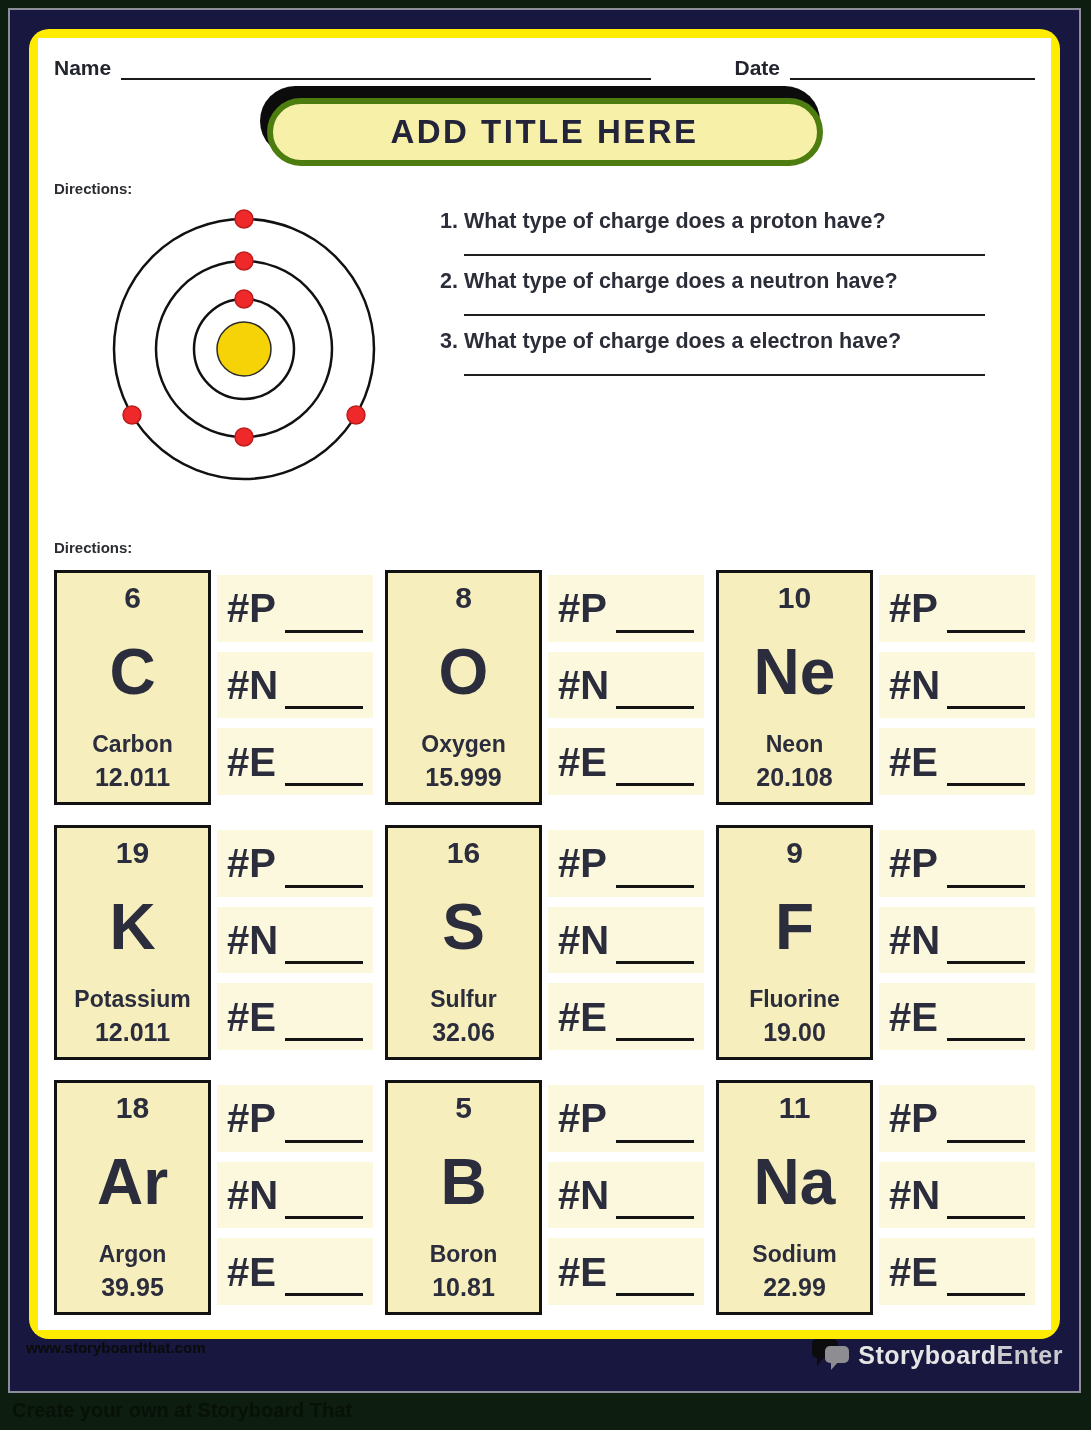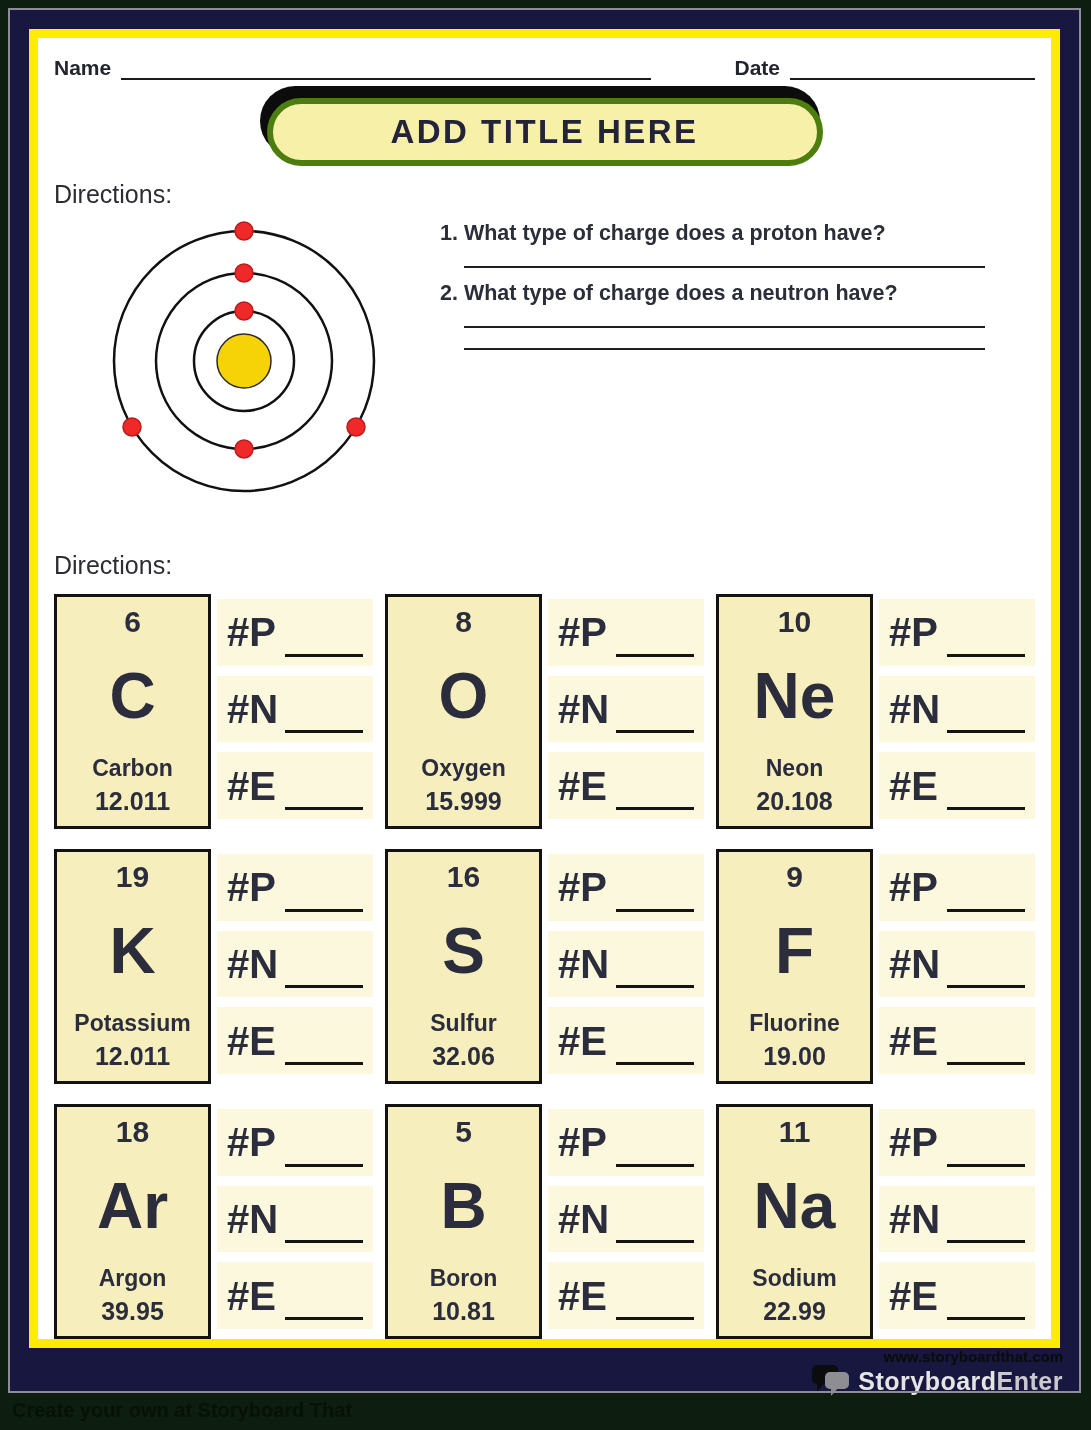--- a/index.html
+++ b/index.html
@@ -1,40 +1,40 @@
 <!DOCTYPE html>
 <html><head>
 <meta charset="utf-8">
 <style>
   * { margin:0; padding:0; box-sizing:border-box; }
   body { background:#0d1e10; font-family:"Liberation Sans", sans-serif; }
   .page { position:relative; width:1091px; height:1430px; background:#0d1e10; overflow:hidden; }
 
   .frame { position:absolute; left:10px; top:10px; width:1069px; height:1381px;
            background:#17173f; outline:2px solid #8d8d99; display:flex; flex-direction:column; }
-  .yellow-border { flex:1; margin:19px 19px 0 19px; background:#ffec00; padding:9px; }
+  .yellow-border { flex:1; margin:19px 19px 0 19px; background:#ffec00; padding:9px;border-radius:20px; }
   .white-area { background:#ffffff; height:100%; padding:14px 10px 0 10px; overflow:hidden; }
 
   
   .header-row { display:flex; align-items:flex-end; padding:4px 6px 0 6px; }
   .field-label { font-weight:bold; font-size:21px; color:#23252e; letter-spacing:0; }
   .write-line { border-bottom:2.5px solid #1a1a1a; height:24px; }
   .name-line { flex:0 0 530px; margin-left:10px; }
   .spacer { flex:1; }
   .date-line { flex:0 0 245px; margin-left:10px; }
 
   
   .title-wrap { position:relative; width:556px; height:68px; margin:18px auto 0; }
   .title-shadow { position:absolute; left:-7px; top:-12px; width:560px; height:70px;
                   background:#0c0c0c; border-radius:38px; }
   .title-pill { position:absolute; inset:0; background:#f7f0a9; border:6px solid #4d7c0f;
                 border-radius:34px; display:flex; align-items:center; justify-content:center;
                 font-size:33px; font-weight:bold; letter-spacing:2.5px; color:#23233a; }
 
-  .directions { font-weight:normal; font-size:25px; color:#2b2d33; padding-left:6px; }
+  .directions { font-weight:bold; font-size:15px; color:#2b2d33; padding-left:6px; }
   .directions-1 { margin-top:14px; }
   .directions-2 { margin-top:46px; }
 
   
   .atom-q-row { display:flex; margin-top:8px; }
   .atom-box { flex:0 0 280px; margin-left:56px; margin-top:4px; }
   .questions { flex:1; margin-left:56px; margin-right:56px; margin-top:4px; }
   .question { margin-bottom:13px; }
   .q-text { font-family:Liberation Sans, sans-serif; font-weight:bold; font-size:21.5px;
             color:#2b2d38; }
@@ -56,21 +56,21 @@
   .pne-block { flex:1; margin-left:6px; display:flex; flex-direction:column; padding-top:5px; }
   .pne-row { background:#fbf8dd; height:68px; margin-bottom:10px; display:flex;
              padding:0 10px 0 10px; }
   .pne-label { font-weight:bold; font-size:40px; color:#2b2d3d; align-self:center;
                line-height:1; }
   .pne-spacer { flex:1; }
   .pne-blank { width:78px; border-bottom:3px solid #141414; align-self:flex-end;
                margin-bottom:9px; }
 
   
-  .navy-footer { height:52px; display:flex; align-items:flex-end; padding:0 16px 0 16px;flex-direction:column; }
+  .navy-footer { height:52px; display:flex; align-items:flex-start; padding:0 16px 0 16px; }
   .footer-url { font-weight:bold; font-size:15px; color:#0b0b0b; letter-spacing:0; }
   .footer-logo { margin-left:auto; display:flex; align-items:center; }
   .logo-bubbles { margin-right:8px; }
   .brand { font-weight:bold; font-size:25px; letter-spacing:0.5px; }
   .brand-storyboard { color:#e5e5e5; }
   .brand-that { color:#c9c9cf; }
 
   .tagline { position:absolute; left:12px; top:1399px; font-weight:bold; font-size:20px;
              color:#071107; }
 </style>
@@ -116,20 +116,21 @@
           <div class="questions">
             <div class="question">
               <div class="q-text"><span class="q-num">1.</span><span>What type of charge does a proton have?</span></div>
               <div class="q-line"></div>
             </div>
             <div class="question">
               <div class="q-text"><span class="q-num">2.</span><span>What type of charge does a neutron have?</span></div>
               <div class="q-line"></div>
             </div>
             <div class="question">
+              <div class="q-text"><span class="q-num">3.</span><span>What type of charge does a electron have?</span></div>
               <div class="q-line"></div>
             </div>
           </div>
         </div>
 
         <div class="directions directions-2">Directions:</div>
 
         <div class="elements-grid">
 
           <div class="element-group">

